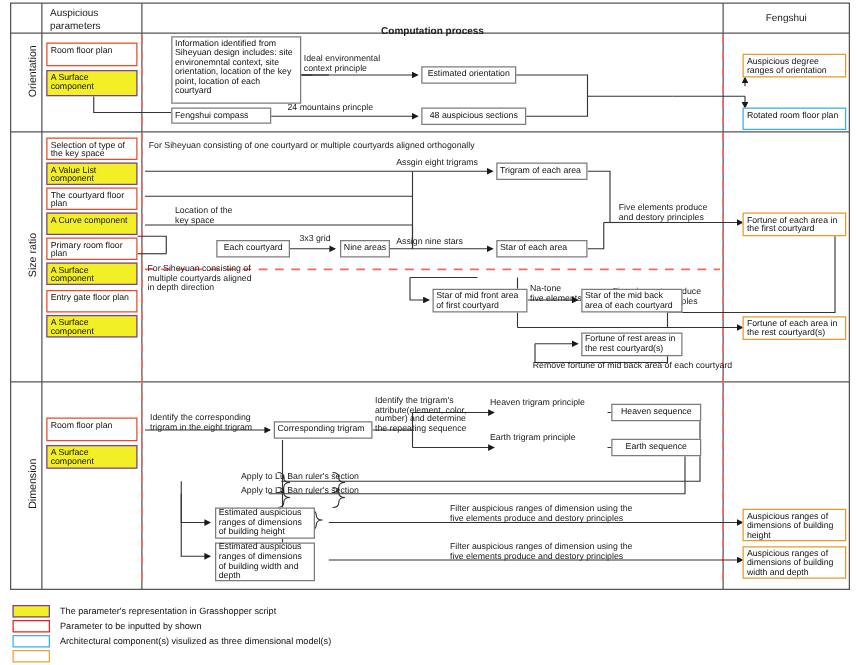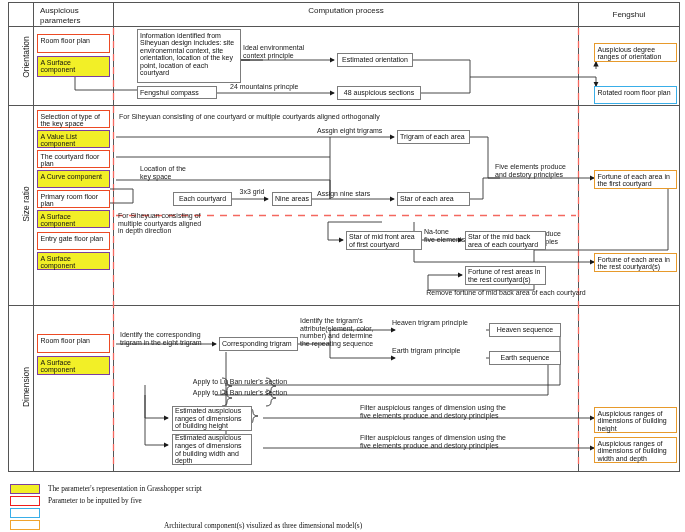--- a/index.html
+++ b/index.html
@@ -28,21 +28,21 @@
   .b-orange{border:1.4px solid #e79a2b;background:#ffffff;font-size:7px;line-height:7.6px;
             padding:1.5px 2.5px;color:#111;}
   .b-blue{border:1.4px solid #39aee8;background:#ffffff;font-size:7px;line-height:7.6px;
           padding:1.5px 2.5px;color:#111;}
 
   
   .hdr{font-size:8px;line-height:9.5px;color:#1a1a1a;}
   .rowlbl{font-size:8.5px;color:#1a1a1a;transform-origin:center center;}
 
   
-  .legend-item{position:absolute;font-size:7.3px;color:#111;line-height:9px;font-family:Liberation Serif, serif;}
+  .legend-item{position:absolute;font-size:7.3px;color:#111;line-height:9px;}
   .sw{position:absolute;width:30px;height:10px;box-sizing:border-box;}
   .sw-yellow{border:1.6px solid #7b3fa0;background:#f2ef27;}
   .sw-red{border:1.6px solid #f01d1d;background:#fff;}
   .sw-blue{border:1.6px solid #39aee8;background:#fff;}
   .sw-orange{border:1.6px solid #f0a32d;background:#fff;}
 </style>
 </head>
 <body>
 
 <div id="root">
@@ -174,21 +174,21 @@
       <path d="M222,378 q5,0 5,4 q0,4 5,4 q-5,0 -5,4 q0,4 -5,4"></path>
       <path d="M222,390 q5,0 5,4 q0,4 5,4 q-5,0 -5,4 q0,4 -5,4"></path>
       <path d="M266,378 q5,0 5,4 q0,4 5,4 q-5,0 -5,4 q0,4 -5,4"></path>
       <path d="M266,390 q5,0 5,4 q0,4 5,4 q-5,0 -5,4 q0,4 -5,4"></path>
       <path d="M248,408 q5,0 5,4 q0,4 5,4 q-5,0 -5,4 q0,4 -5,4"></path>
     </g>
   </svg>
 
   <div class="lbl hdr" style="left:40px;top:6px;width:70px;">Auspicious
 parameters</div>
-  <div class="lbl hdr center" style="left:118px;top:6px;width:456px;">Computation process</div>
+  <div class="lbl hdr center" style="left:118px;top:20px;width:456px;font-weight:bold;">Computation process</div>
   <div class="lbl hdr center" style="left:582px;top:10px;width:94px;">Fengshui</div>
 
   <div class="n" style="left:-14px;top:52px;width:80px;height:12px;">
     <div class="rowlbl center" style="width:80px;transform:rotate(-90deg);">Orientation</div>
   </div>
   <div class="n" style="left:-19px;top:199px;width:90px;height:12px;">
     <div class="rowlbl center" style="width:90px;transform:rotate(-90deg);">Size ratio</div>
   </div>
   <div class="n" style="left:-19px;top:382px;width:90px;height:12px;">
     <div class="rowlbl center" style="width:90px;transform:rotate(-90deg);">Dimension</div>
@@ -319,20 +319,20 @@
 dimensions of building
 height</div>
   <div class="n b-orange" style="left:594px;top:437px;width:83px;height:26px;">Auspicious ranges of
 dimensions of building
 width and depth</div>
 
   <div class="sw sw-yellow" style="left:10px;top:484px;"></div>
   <div class="legend-item" style="left:48px;top:484px;width:430px;">The parameter's representation in Grasshopper script</div>
 
   <div class="sw sw-red" style="left:10px;top:496px;"></div>
-  <div class="legend-item" style="left:48px;top:496px;width:430px;">Parameter to be inputted by five</div>
+  <div class="legend-item" style="left:48px;top:496px;width:430px;">Parameter to be inputted by shown</div>
 
   <div class="sw sw-blue" style="left:10px;top:508px;"></div>
-  <div class="legend-item" style="left:48px;top:521px;width:430px;text-align:center;">Architectural component(s) visulized as three dimensional model(s)</div>
+  <div class="legend-item" style="left:48px;top:508px;width:430px;">Architectural component(s) visulized as three dimensional model(s)</div>
 
   <div class="sw sw-orange" style="left:10px;top:520px;"></div>
 
 </div>
 
 </body></html>

